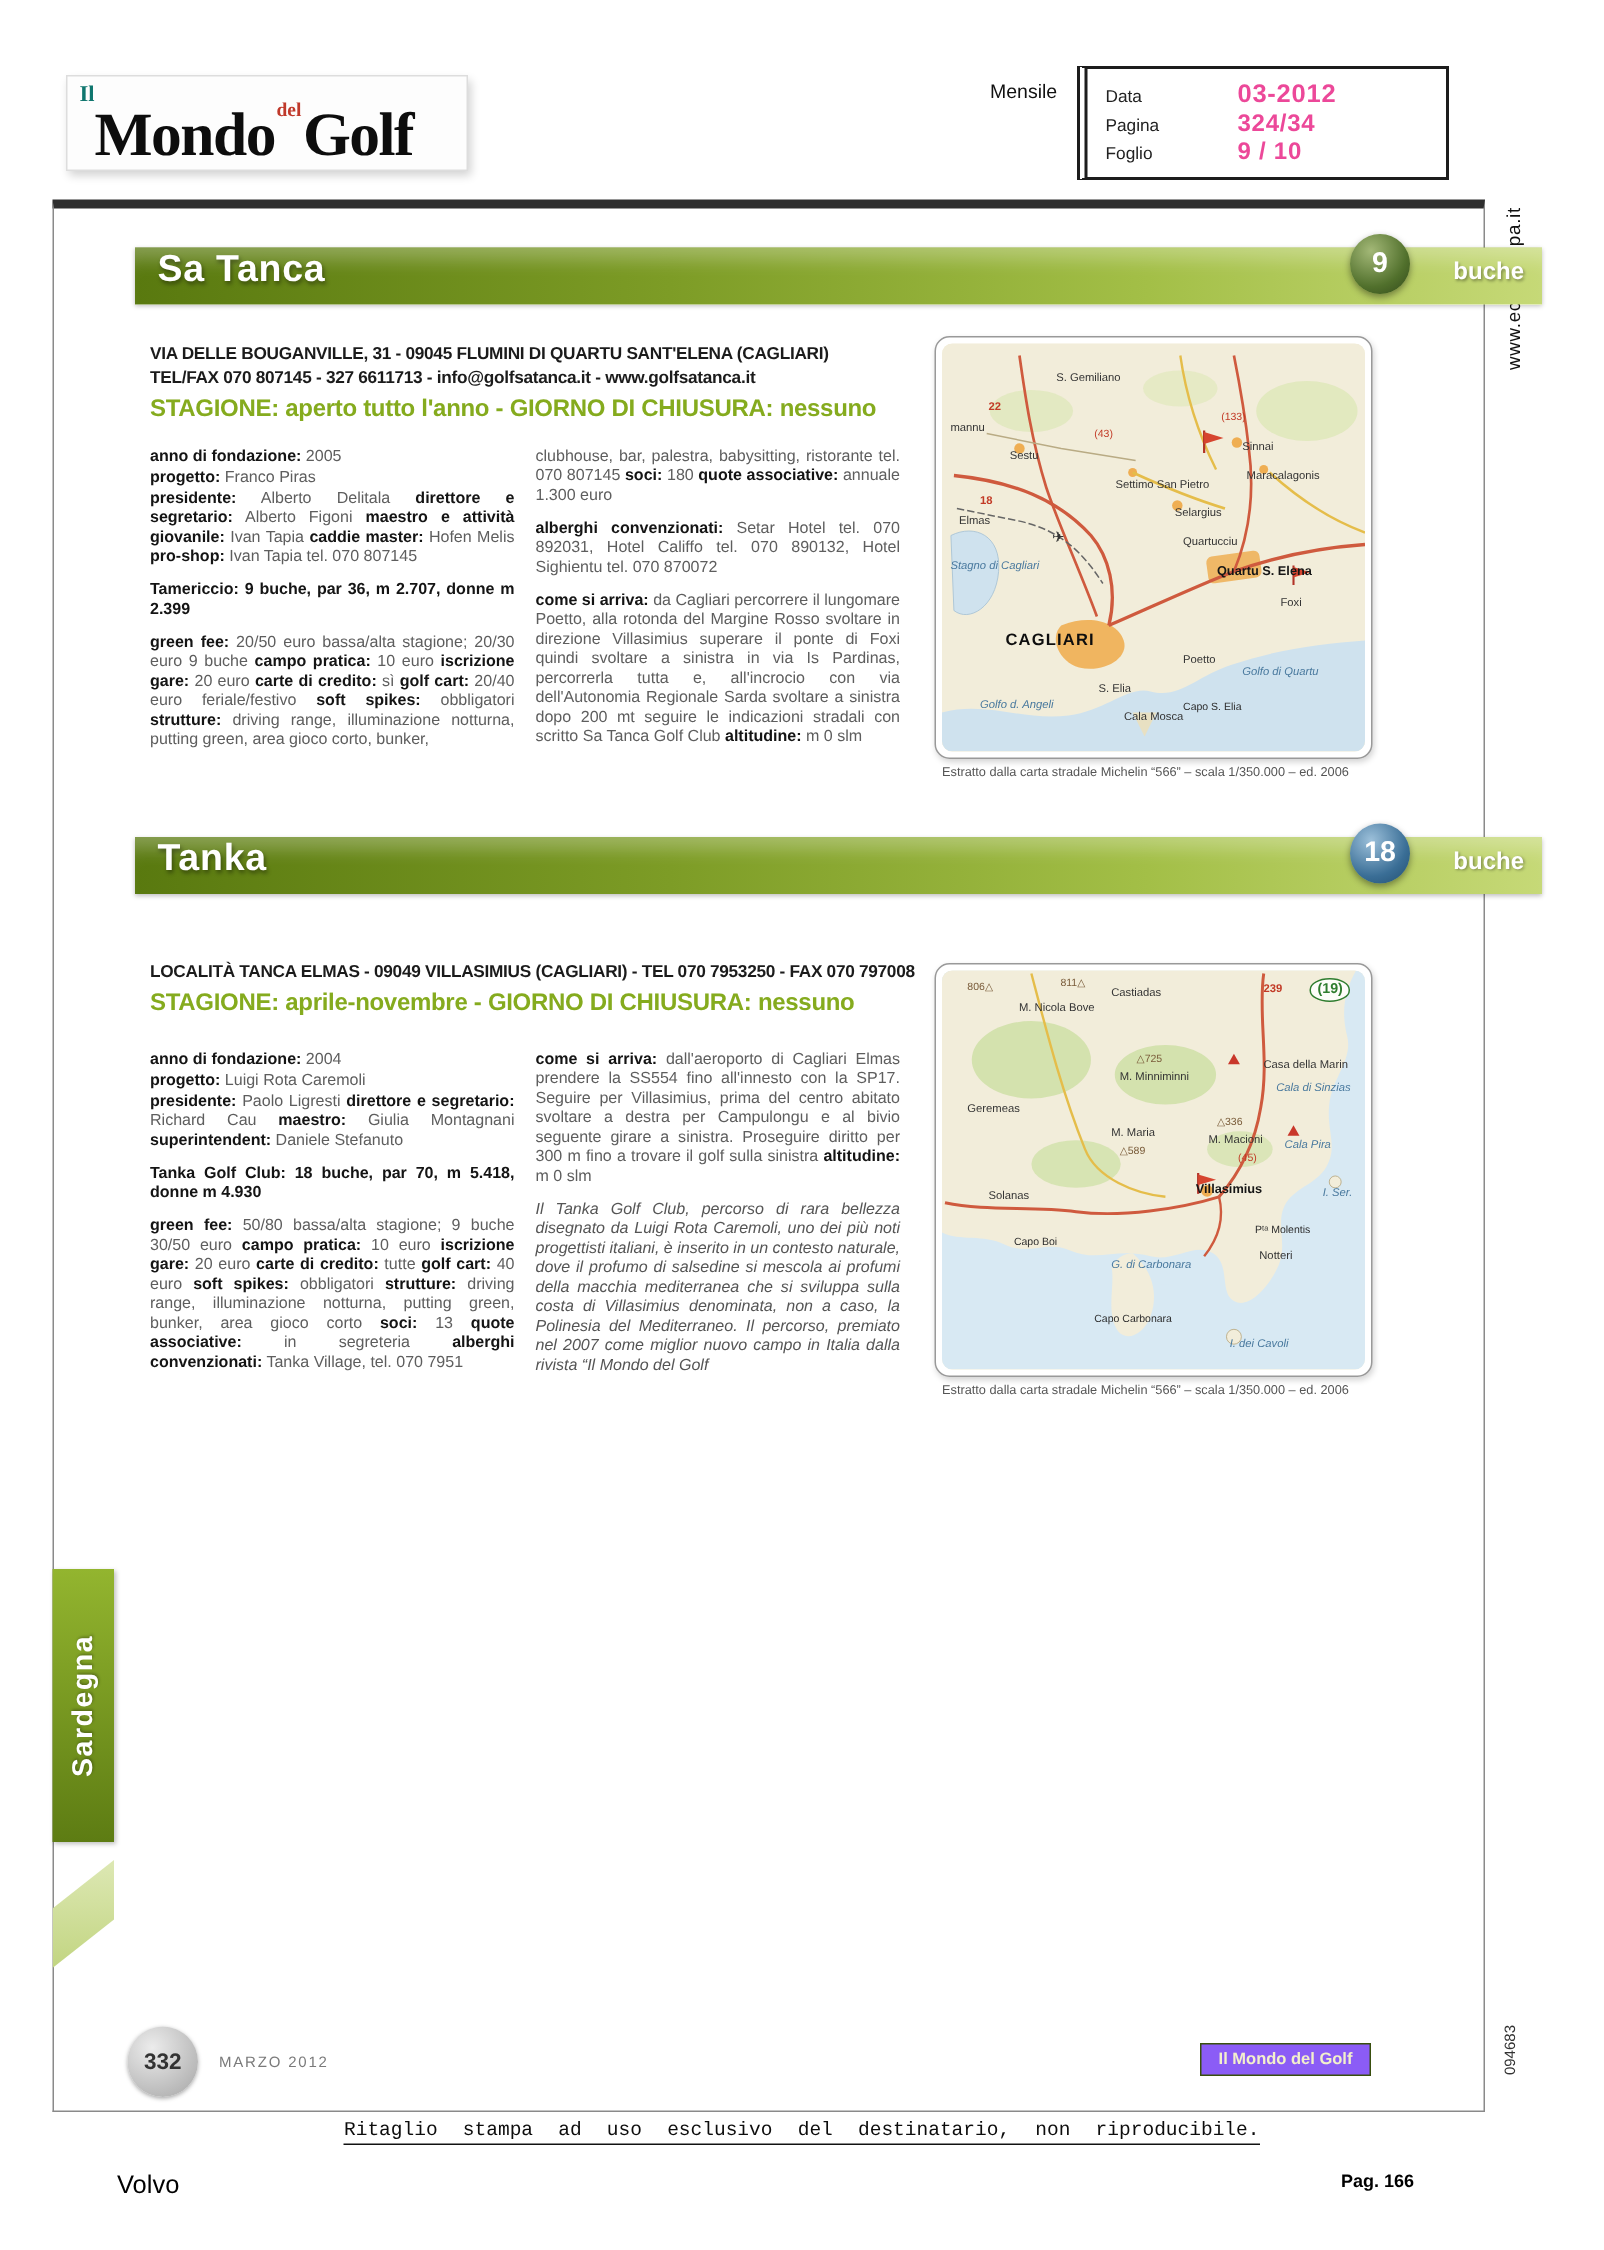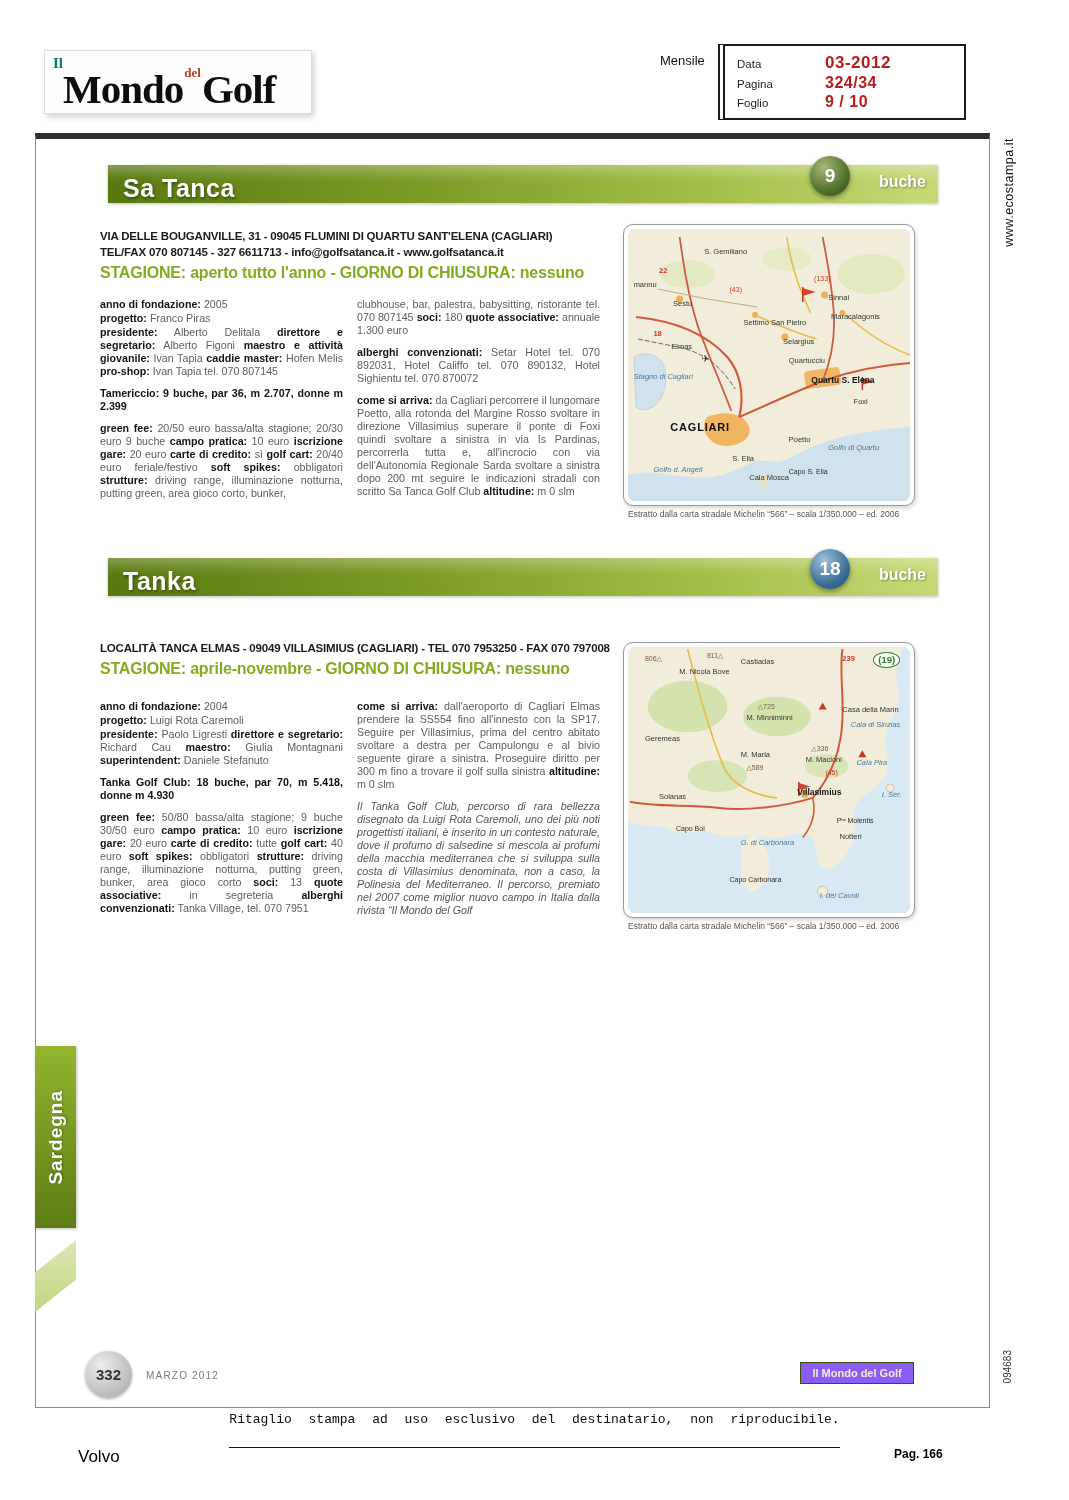--- a/index.html
+++ b/index.html
@@ -15,36 +15,36 @@
   .lg-mondo,.lg-golf{font-family:"Liberation Serif",serif;font-weight:bold;font-size:41px;
          line-height:.85;letter-spacing:-1px;color:#0d0d0d;}
   .lg-del{color:#c0392b;font-weight:bold;font-size:13px;margin:0 1px 26px 1px;
          font-family:"Liberation Serif",serif;}
   .mensile{position:absolute;left:660px;top:53px;font-size:13px;color:#111;}
   .meta-box{position:absolute;left:718px;top:44px;width:248px;height:76px;border:2px solid #1d1d1d;
         border-left:7px double #1d1d1d;box-sizing:border-box;padding:7px 12px;
         display:flex;flex-direction:column;justify-content:space-between;background:#fff;}
   .meta-row{display:flex;align-items:baseline;}
   .meta-label{width:62px;font-size:11.5px;color:#222;}
-  .meta-value{font-size:16px;font-weight:bold;color:#b91c1c;margin-left:26px;letter-spacing:.5px;}
+  .meta-value{font-size:16px;font-weight:bold;color:#ec4899;margin-left:26px;letter-spacing:.5px;}
   .meta-value.big{font-size:17px;}
 
   .v-text{position:absolute;writing-mode:vertical-rl;transform:rotate(180deg);color:#111;}
   .v-ecostampa{left:1002px;top:138px;font-size:12.5px;letter-spacing:.5px;}
   .v-code{left:1002px;top:1350px;font-size:10px;color:#333;}
 
   
   .frame{position:absolute;left:35px;top:133px;width:955px;height:1275px;border:1px solid #8a8a8a;
         border-top:6px solid #2e2e2e;box-sizing:border-box;background:#fff;}
 
   
-  .banner{position:absolute;left:90px;width:830px;height:38px;
+  .banner{position:absolute;left:90px;width:938px;height:38px;
         background:linear-gradient(90deg,#59790f 0%,#7d9c26 38%,#a3bf47 72%,#c6d977 100%);
         box-shadow:inset 0 16px 12px -8px rgba(255,255,255,.28),0 1px 3px rgba(0,0,0,.25);
-        display:flex;align-items:flex-end;margin-left:18px;}
+        display:flex;align-items:flex-start;}
   .banner-title{color:#fff;font-size:25px;font-weight:bold;padding-left:15px;letter-spacing:.5px;
         text-shadow:1px 2px 3px rgba(0,0,0,.4);}
   .badge{position:absolute;right:88px;top:-9px;width:40px;height:40px;border-radius:50%;
         display:flex;align-items:center;justify-content:center;color:#fff;font-weight:bold;
         font-size:19px;box-shadow:0 2px 5px rgba(0,0,0,.4);}
   .badge-green{background:radial-gradient(circle at 35% 28%,#a3b877,#51702c 62%,#31481a);}
   .badge-blue{background:radial-gradient(circle at 35% 28%,#9cc0da,#3a6e96 62%,#224e6f);}
   .buche{position:absolute;right:12px;top:8px;color:#fff;font-weight:bold;font-size:16px;
         text-shadow:1px 1px 2px rgba(0,0,0,.35);}
 
@@ -94,21 +94,21 @@
   .issue-badge{position:absolute;left:85px;top:1351px;width:47px;height:47px;border-radius:50%;
         background:radial-gradient(circle at 35% 30%,#ececec,#a5a5a5);display:flex;align-items:center;
         justify-content:center;font-weight:bold;font-size:15px;color:#333;
         box-shadow:0 1px 3px rgba(0,0,0,.35);}
   .issue-date{position:absolute;left:146px;top:1370px;font-size:10px;letter-spacing:1.2px;color:#7a7a7a;}
   .brand-box{position:absolute;left:800px;top:1362px;width:112px;height:20px;background:#8b5cf6;
         color:#f3f0cc;font-weight:bold;font-size:11px;display:flex;align-items:center;
         justify-content:center;border:1px solid #394f0e;}
   .disclaimer{position:absolute;left:0;top:1412px;width:100%;text-align:center;
         font-family:"Liberation Mono",monospace;font-size:13px;color:#0d0d0d;word-spacing:9px;}
-  .disclaimer span{border-bottom:1.5px solid #111;padding-bottom:20px;}
+  .disclaimer span{border-bottom:1.5px solid #111;padding-bottom:2px;}
   .volvo{position:absolute;left:78px;top:1447px;font-size:17px;color:#000;}
   .page-ref{position:absolute;left:894px;top:1447px;font-size:12px;font-weight:bold;color:#000;}
 </style>
 </head>
 <body>
 
 <div class="page">
 
   <div class="logo">
     <span class="lg-il">Il</span>
@@ -203,21 +203,21 @@
           <span class="maplabel route-red" style="left: 11%; top: 14%;">22</span>
           <span class="maplabel town" style="left: 27%; top: 7%; text-align: right;">S. Gemiliano</span>
           <span class="maplabel route" style="left: 36%; top: 21%;">(43)</span>
           <span class="maplabel town" style="left: 16%; top: 26%;">Sestu</span>
           <span class="maplabel route" style="left: 66%; top: 17%;">(133)</span>
           <span class="maplabel town" style="left: 71%; top: 24%;">Sinnai</span>
           <span class="maplabel town" style="left: 72%; top: 31%;">Maracalagonis</span>
           <span class="maplabel town" style="left: 41%; top: 33%;">Settimo San Pietro</span>
           <span class="maplabel town" style="left: 55%; top: 40%;">Selargius</span>
           <span class="maplabel route-red" style="left: 9%; top: 37%;">18</span>
-          <span class="maplabel town" style="left: 4%; top: 42%; margin-left: 32px;">Elmas</span>
+          <span class="maplabel town" style="left: 4%; top: 42%;">Elmas</span>
           <span class="maplabel airport" style="left: 26%; top: 46%;">✈</span>
           <span class="maplabel sea" style="left: 2%; top: 53%;">Stagno di Cagliari</span>
           <span class="maplabel town" style="left: 57%; top: 47%;">Quartucciu</span>
           <span class="maplabel town-big" style="left: 65%; top: 54%;">Quartu S. Elena</span>
           <span class="maplabel town" style="left: 80%; top: 62%; text-align: right;">Foxi</span>
           <span class="maplabel city" style="left: 15%; top: 71%;">CAGLIARI</span>
           <span class="maplabel town" style="left: 57%; top: 76%;">Poetto</span>
           <span class="maplabel sea" style="left: 71%; top: 79%;">Golfo di Quartu</span>
           <span class="maplabel town" style="left: 37%; top: 83%;">S. Elia</span>
           <span class="maplabel sea" style="left: 9%; top: 87%;">Golfo d. Angeli</span>

